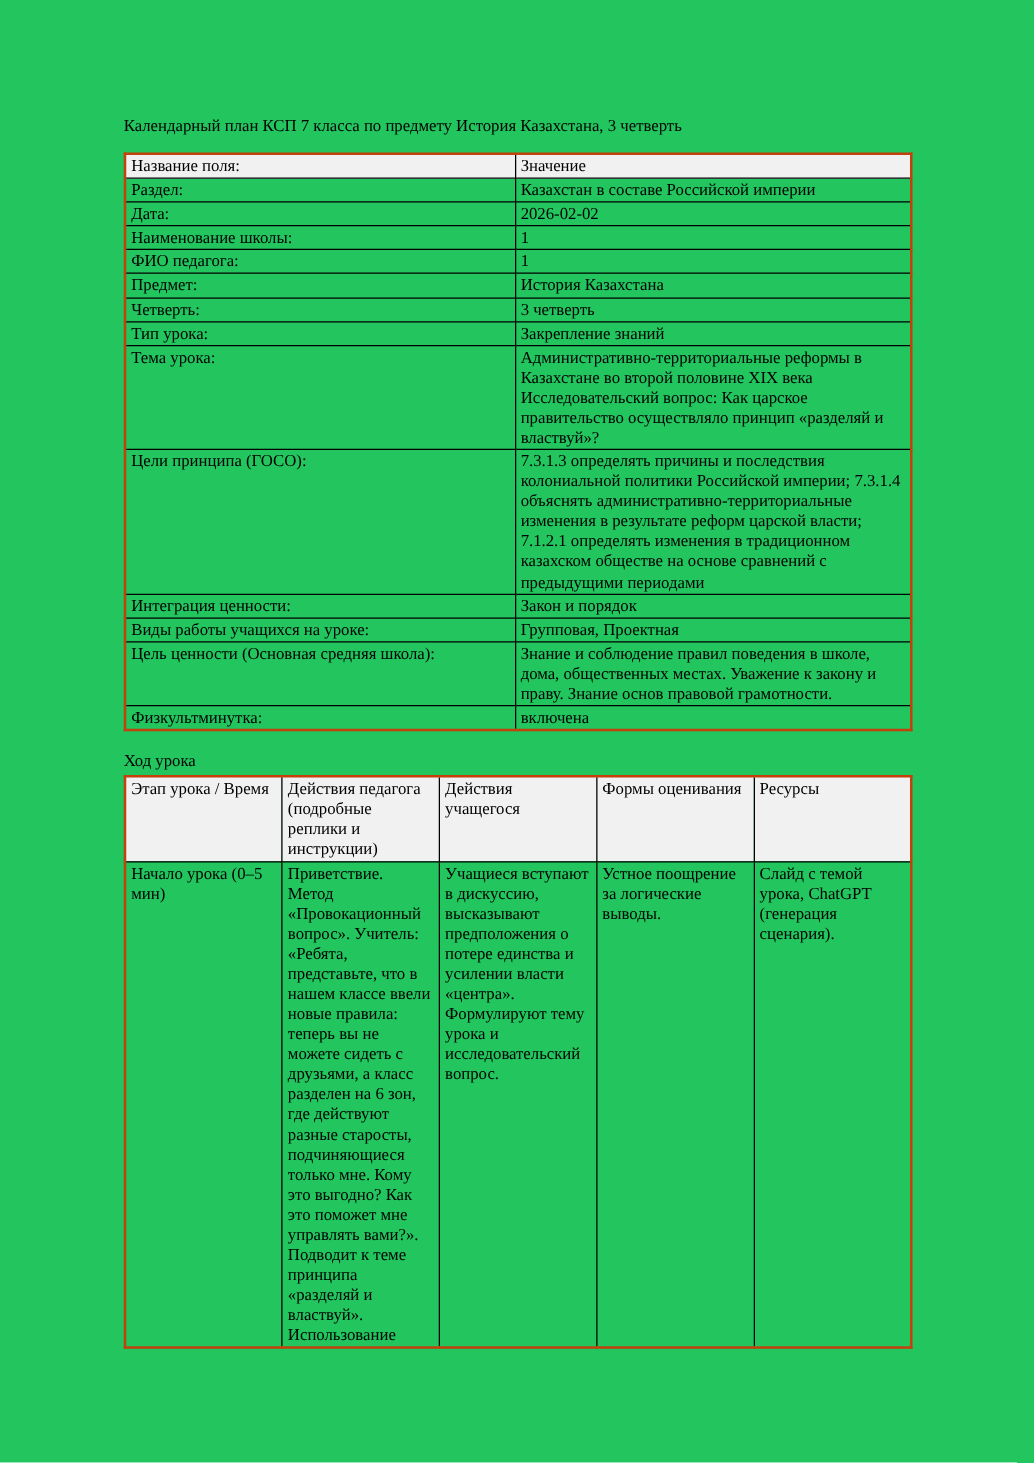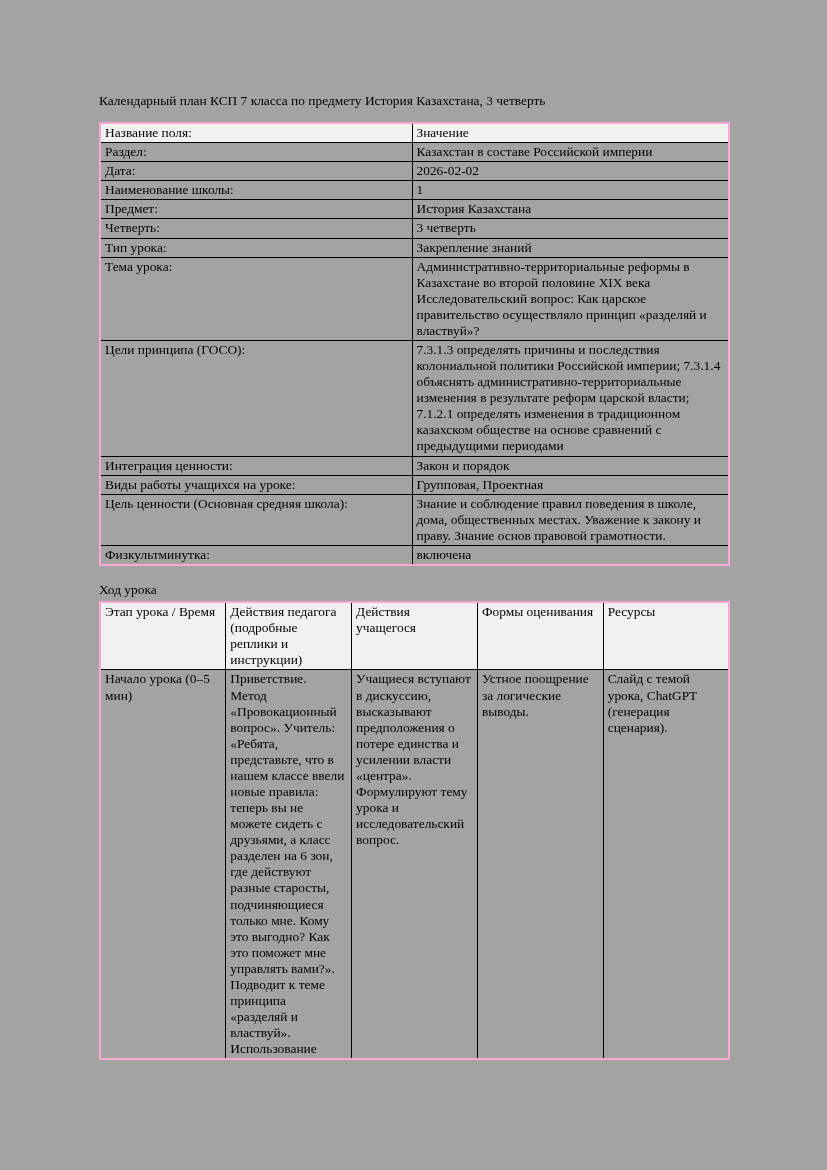--- a/index.html
+++ b/index.html
@@ -6,36 +6,36 @@
   html, body {
     width: 827px; height: 1170px;
     background: #ffffff;
     overflow: hidden;
   }
   body {
     font-family: "Liberation Serif", "DejaVu Serif", serif;
     color: #000000;
     -webkit-font-smoothing: antialiased;
   }
-  .page { position: relative; width: 827px; height: 1170px; background: #a3a3a3; }
+  .page { position: relative; width: 827px; height: 1170px; background: #22c55e; }
   .content { position: absolute; left: 99px; top: 93px; width: 629px; }
 
   .doc-title {
     font-size: 13.4px;
     line-height: 1.2;
     margin-bottom: 13px;
     white-space: nowrap;
   }
 
   table {
     border-collapse: collapse;
     table-layout: fixed;
     width: 629px;
     font-size: 13.4px;
-    border: 2px solid #f9a8d4;
+    border: 2px solid #c2410c;
     padding-left: 16px;
   }
   td {
     border: 1px solid #000000;
     padding: 1px 5px 1px 4px;
     line-height: 1.2;
     vertical-align: top;
     overflow-wrap: break-word;
   }
   .hdr { background: #f1f1f1; }
@@ -72,20 +72,24 @@
         <tr>
           <td>Раздел:</td>
           <td>Казахстан в составе Российской империи</td>
         </tr>
         <tr>
           <td>Дата:</td>
           <td>2026-02-02</td>
         </tr>
         <tr>
           <td>Наименование школы:</td>
+          <td>1</td>
+        </tr>
+        <tr>
+          <td>ФИО педагога:</td>
           <td>1</td>
         </tr>
         <tr>
           <td>Предмет:</td>
           <td>История Казахстана</td>
         </tr>
         <tr>
           <td>Четверть:</td>
           <td>3 четверть</td>
         </tr>

